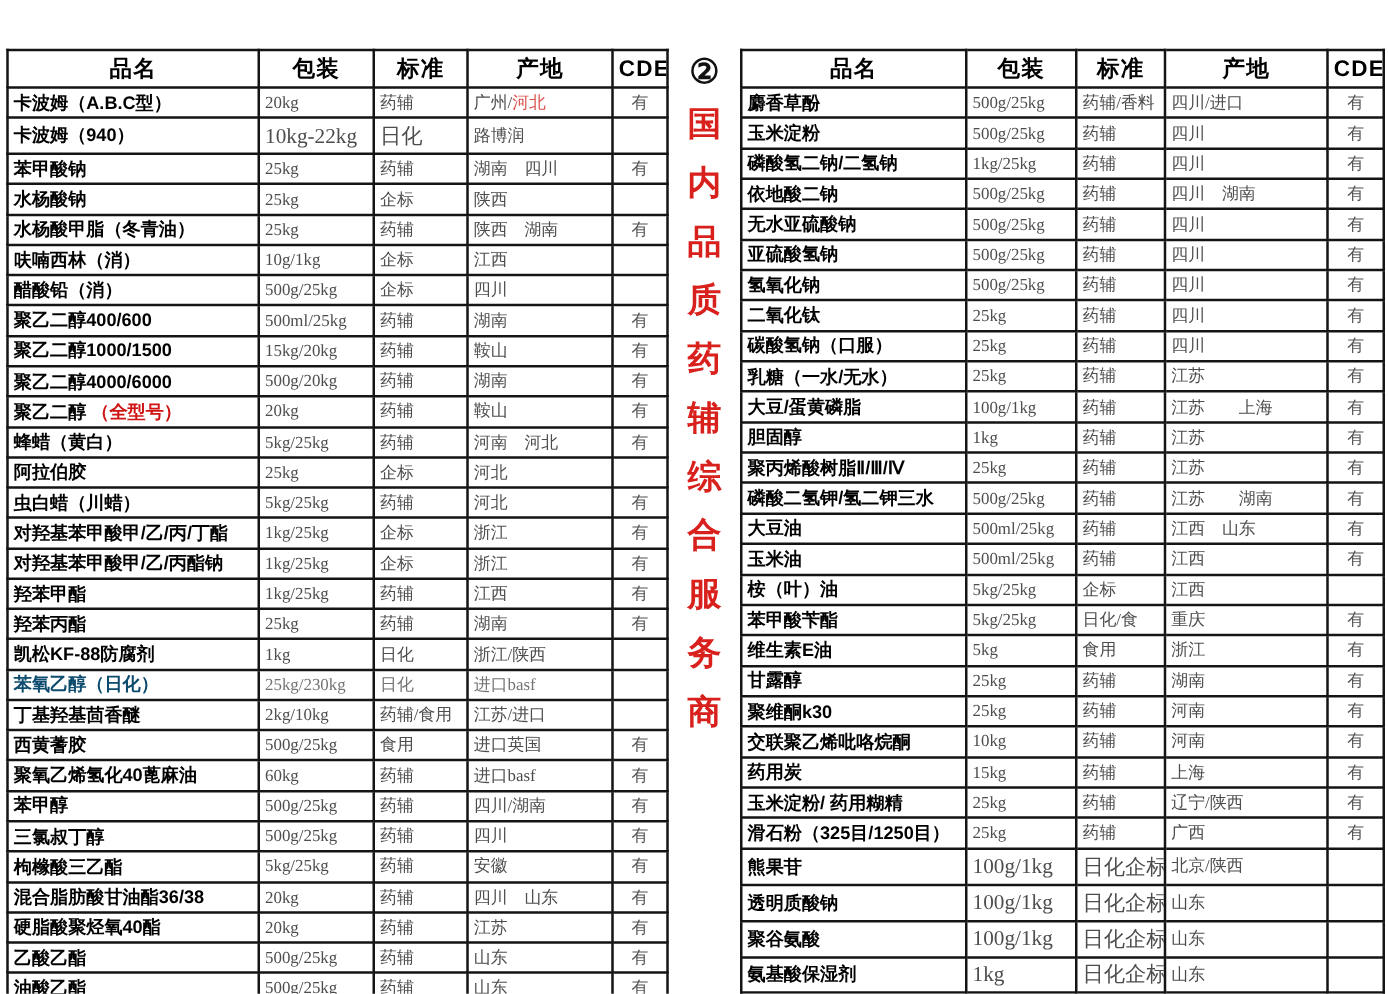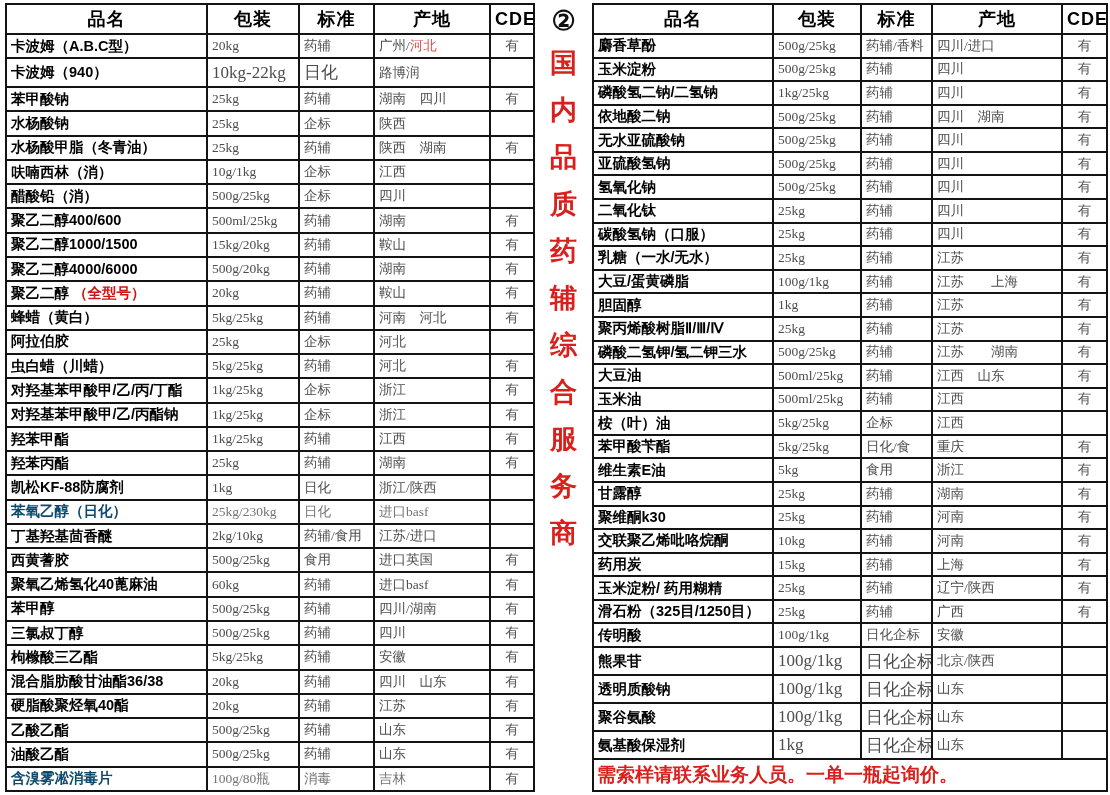--- a/index.html
+++ b/index.html
@@ -2,21 +2,21 @@
 <html><head>
 <meta charset="utf-8">
 <style>
   html,body{margin:0;padding:0;}
   body{
     width:1110px;height:795px;background:#ffffff;overflow:hidden;
     font-family:"Liberation Sans",sans-serif;
   }
   .page{
     display:flex;width:1110px;height:602px;box-sizing:border-box;
-    padding:3px 2px 2px 5px;align-items:flex-start;
+    padding:3px 2px 2px 5px;align-items:flex-start;margin-top:36px;
   }
   table.tbl{
     border-collapse:collapse;table-layout:fixed;height:789px;
     border:2px solid #141414;
   }
   table.tbl.left{width:532px;}
   table.tbl.right{width:514px;}
   th,td{
     border:2px solid #141414;padding:0 4px;overflow:hidden;
     white-space:nowrap;box-sizing:border-box;vertical-align:middle;
@@ -495,27 +495,20 @@
           <td class="val origin">辽宁/陕西</td>
           <td class="cde">有</td>
         </tr>
         <tr>
           <td class="name">滑石粉（325目/1250目）</td>
           <td class="val pack">25kg</td>
           <td class="val std">药辅</td>
           <td class="val origin">广西</td>
           <td class="cde">有</td>
         </tr>
-        <tr>
-          <td class="name">传明酸</td>
-          <td class="val pack">100g/1kg</td>
-          <td class="val std">日化企标</td>
-          <td class="val origin">安徽</td>
-          <td class="cde"></td>
-        </tr>
         <tr class="big-row">
           <td class="name">熊果苷</td>
           <td class="val pack">100g/1kg</td>
           <td class="val std">日化企标</td>
           <td class="val origin">北京/陕西</td>
           <td class="cde"></td>
         </tr>
         <tr class="big-row">
           <td class="name">透明质酸钠</td>
           <td class="val pack">100g/1kg</td>

